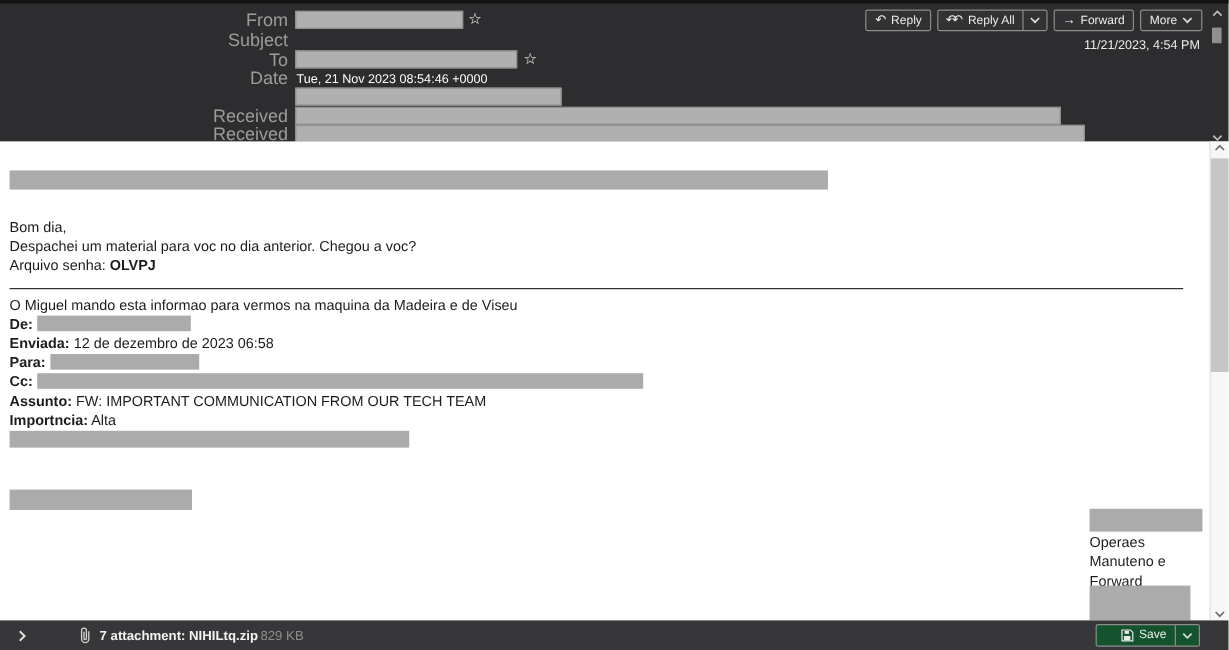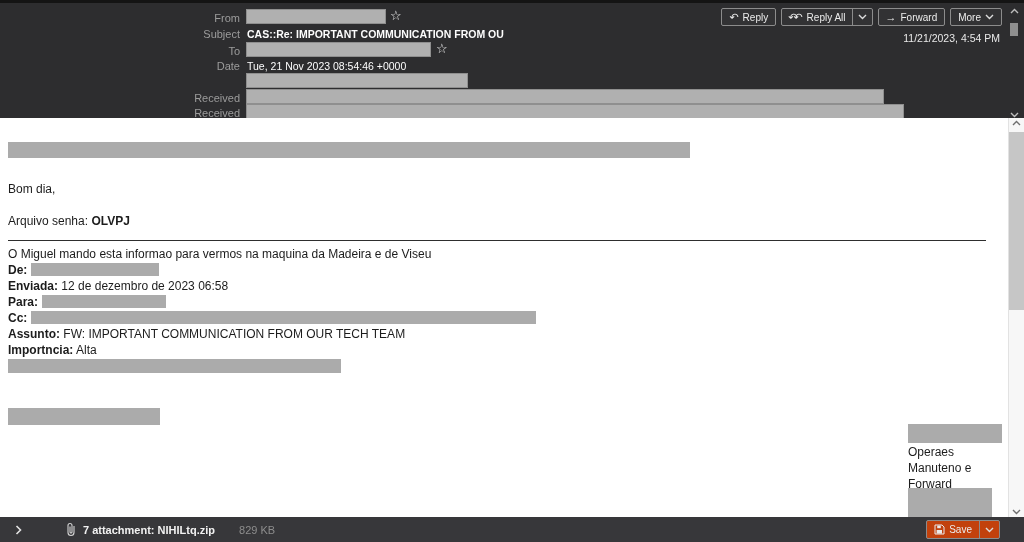--- a/index.html
+++ b/index.html
@@ -9,21 +9,21 @@
     font-family:"Liberation Sans", sans-serif; background:#fff;
   }
 
   
   .header {
     position:absolute; top:0; left:0; right:0; height:118px;
     background:#2d2d2f; border-top:3px solid #141414;
   }
   .hdr-label {
     position:absolute; left:0; width:240px; text-align:right;
-    color:#9c9c9c; font-size:11px; line-height:12px;
+    color:#9c9c9c; font-size:15px; line-height:12px;
   }
   .hdr-value { position:absolute; left:247px; color:#fdfdfd; font-size:10.5px; line-height:13px; }
   .hdr-value.bold { font-weight:bold; }
   .redact-h { position:absolute; background:#b0b0b0; border:1px solid #8f8f8f; }
   .star { position:absolute; color:#f2f2f2; font-size:13px; line-height:13px; cursor:default; }
 
   .actions { position:absolute; top:5px; right:22px; display:flex; gap:5px; }
   .btn {
     display:flex; align-items:center; gap:4px; height:18px;
     background:#323234; border:1px solid #8c8c8c; border-radius:2px;
@@ -62,42 +62,41 @@
   .body-scroll .thumb { position:absolute; top:14px; left:0; width:15px; height:178px; background:#c6c6c6; }
 
   
   .attach-bar {
     position:absolute; left:0; right:0; bottom:0; height:25px;
     background:#37373a; display:flex; align-items:center;
   }
   .expander { margin-left:15px; display:flex; align-items:center; }
   .clip { margin-left:44px; display:flex; align-items:center; }
   .attach-name { margin-left:7px; color:#f2f2f2; font-size:11px; font-weight:bold; }
-  .attach-size { margin-left:24px; color:#8d8d8d; font-size:11px; }
+  .attach-size { margin-left:2px; color:#8d8d8d; font-size:11px; }
   .spacer { flex:1; }
   .save-split {
     display:flex; height:19px; border:1px solid #8c8c8c; border-radius:2px;
-    background:#c2410c; margin-right:24px; align-items:stretch;
+    background:#14532d; margin-right:24px; align-items:stretch;padding-left:13px;
   }
   .save-split .main { display:flex; align-items:center; gap:4px; padding:0 7px; color:#ececec; font-size:10px; }
   .save-split .drop { display:flex; align-items:center; padding:0 5px; border-left:1px solid #8c8c8c; }
 </style>
 </head>
 <body>
 
 <div class="screen">
 
   <div class="header">
 
     <div class="hdr-label" style="top:9px">From</div>
     <div class="redact-h" style="left:246px; top:6px;  width:140px; height:15px;"></div>
     <div class="star" style="left:390px; top:6px;">☆</div>
 
     <div class="hdr-label" style="top:25px">Subject</div>
-    <div class="hdr-value bold" style="top:25px">CAS::Re: IMPORTANT COMMUNICATION FROM OU</div>
 
     <div class="hdr-label" style="top:42px">To</div>
     <div class="redact-h" style="left:246px; top:39px; width:185px; height:15px;"></div>
     <div class="star" style="left:436px; top:39px;">☆</div>
 
     <div class="hdr-label" style="top:57px">Date</div>
     <div class="hdr-value" style="top:57px">Tue, 21 Nov 2023 08:54:46 +0000</div>
 
     <div class="redact-h" style="left:246px; top:70px; width:222px; height:15px;"></div>
 
@@ -145,20 +144,21 @@
           <polyline points="1,1 4.5,4.5 8,1" fill="none" stroke="#bdbdbd" stroke-width="1.4"></polyline>
         </svg>
     </div>
   </div>
 
   <div class="mailbody">
 
     <div class="bar redact-b" style="left:8px; top:24px; width:682px; height:16px;"></div>
 
     <div class="bl" style="top:64px">Bom dia,</div>
+    <div class="bl" style="top:80px">Despachei um material para voc no dia anterior. Chegou a voc?</div>
     <div class="bl" style="top:96px">
       <span>Arquivo senha:</span>
       <b>OLVPJ</b>
     </div>
 
     <div class="rule" style="top:122px"></div>
 
     <div class="bl" style="top:129px">O Miguel mando esta informao para vermos na maquina da Madeira e de Viseu</div>
 
     <div class="bl" style="top:145px">

